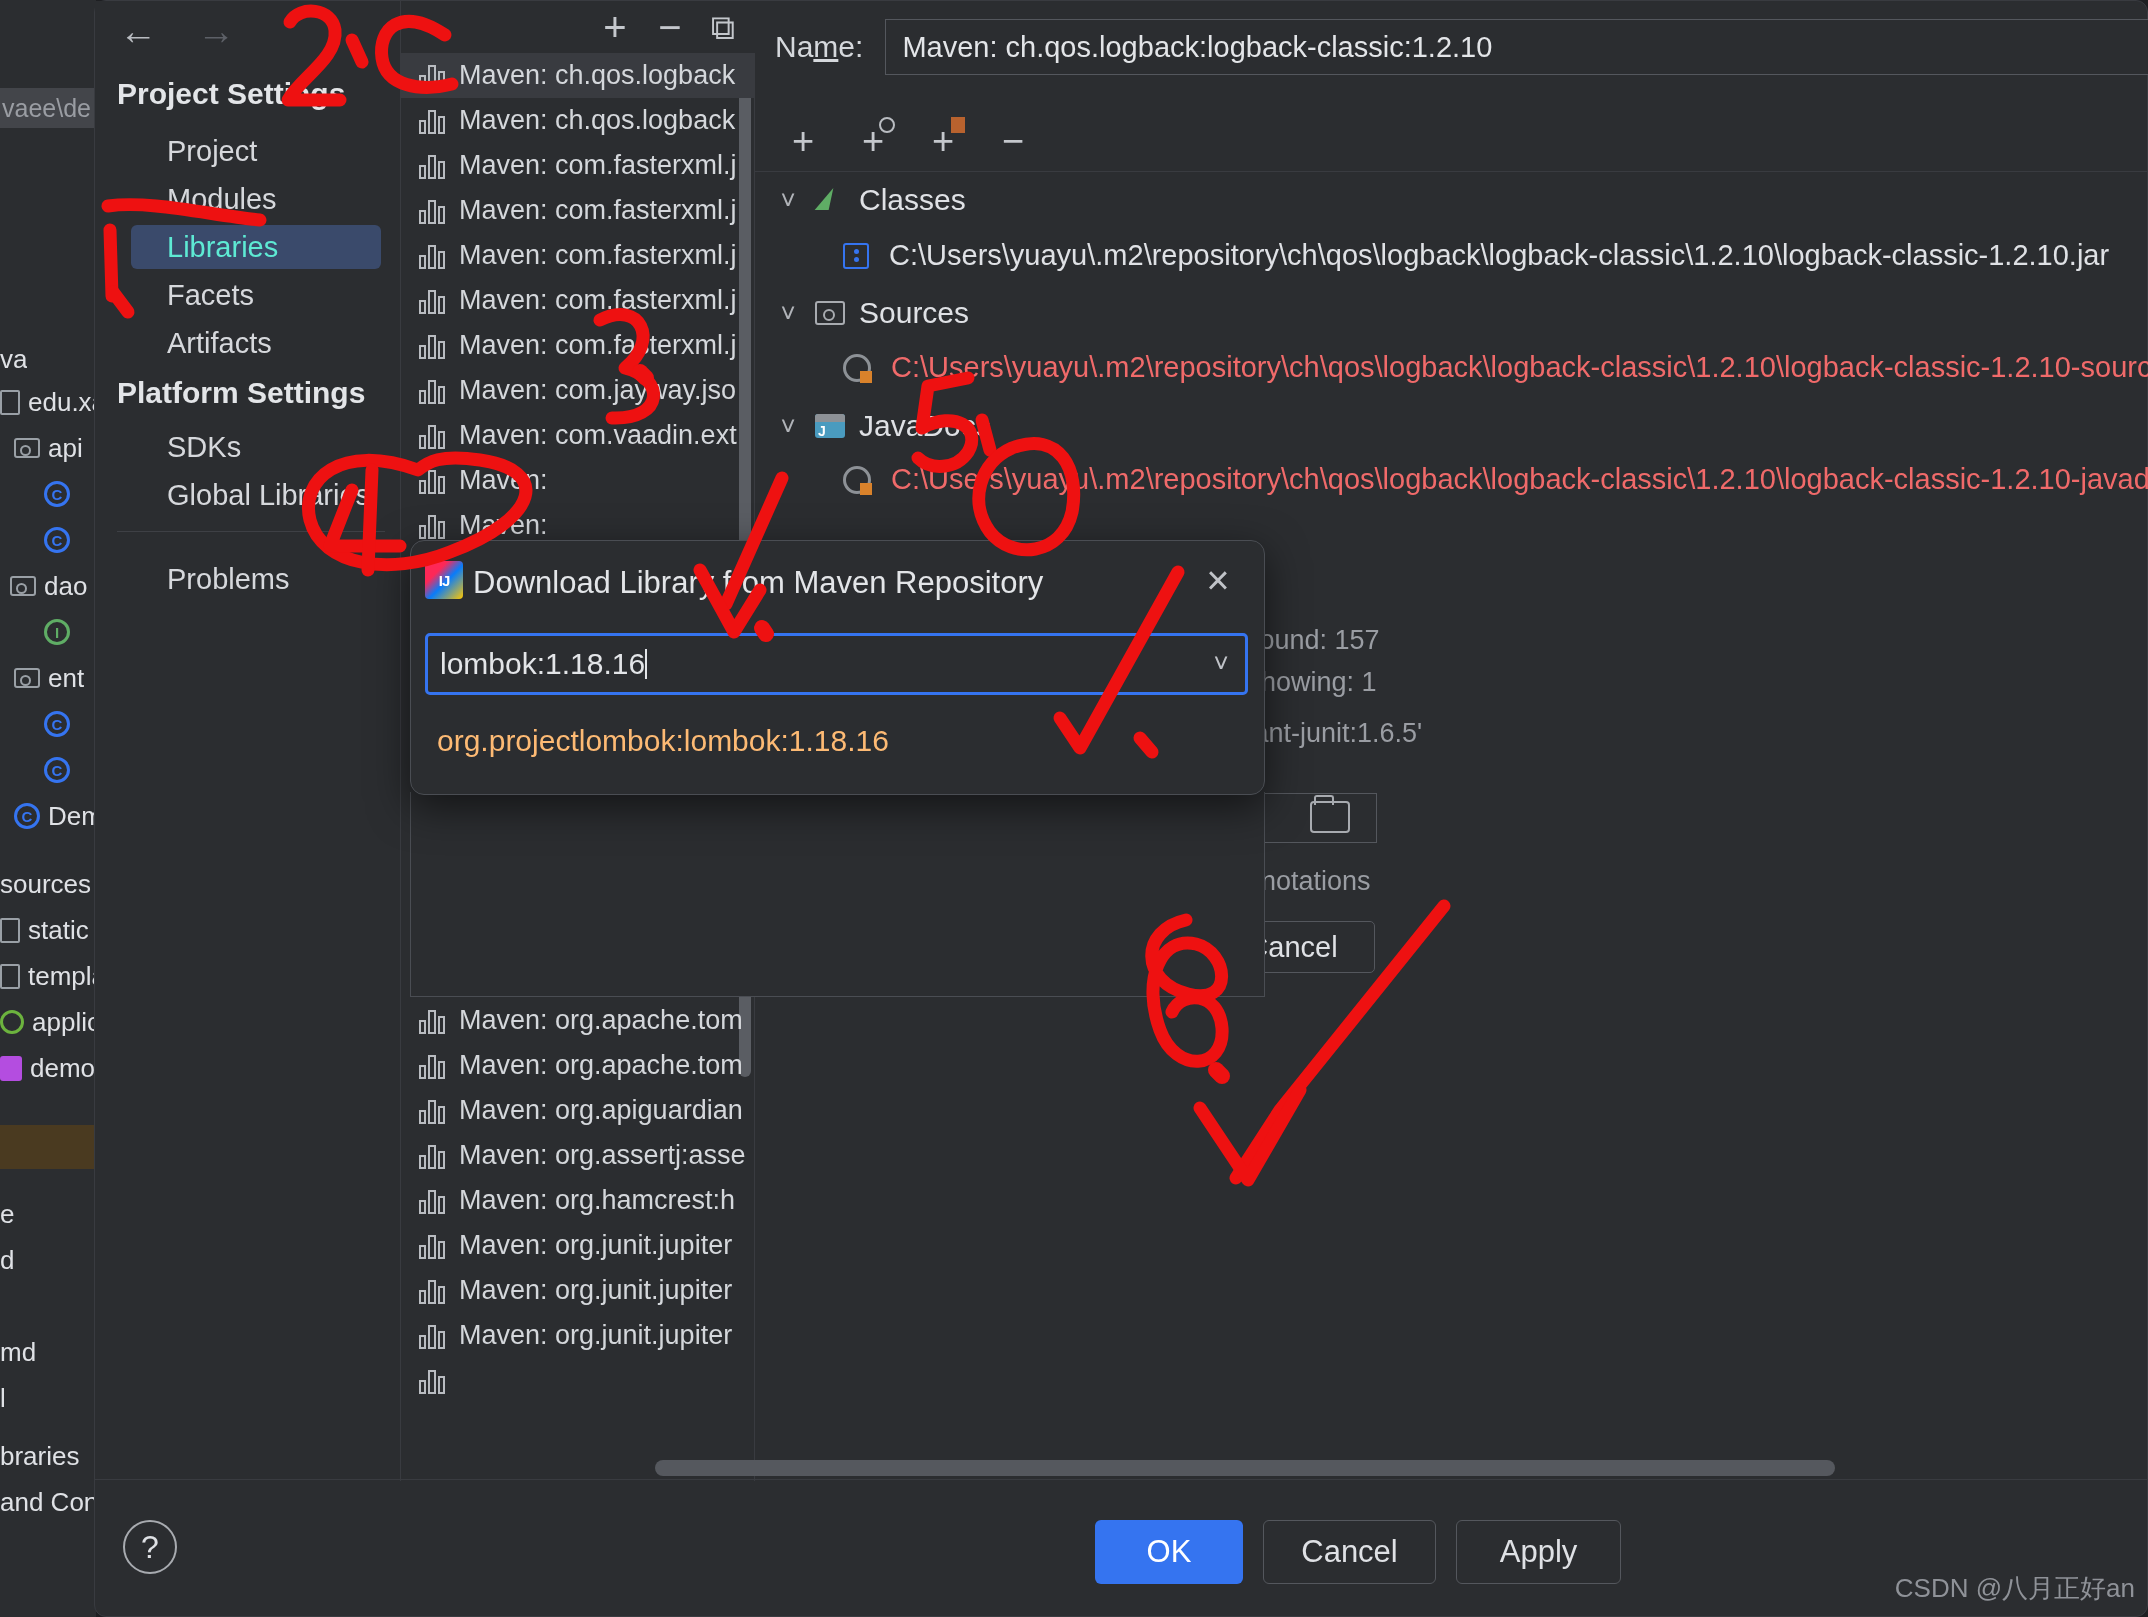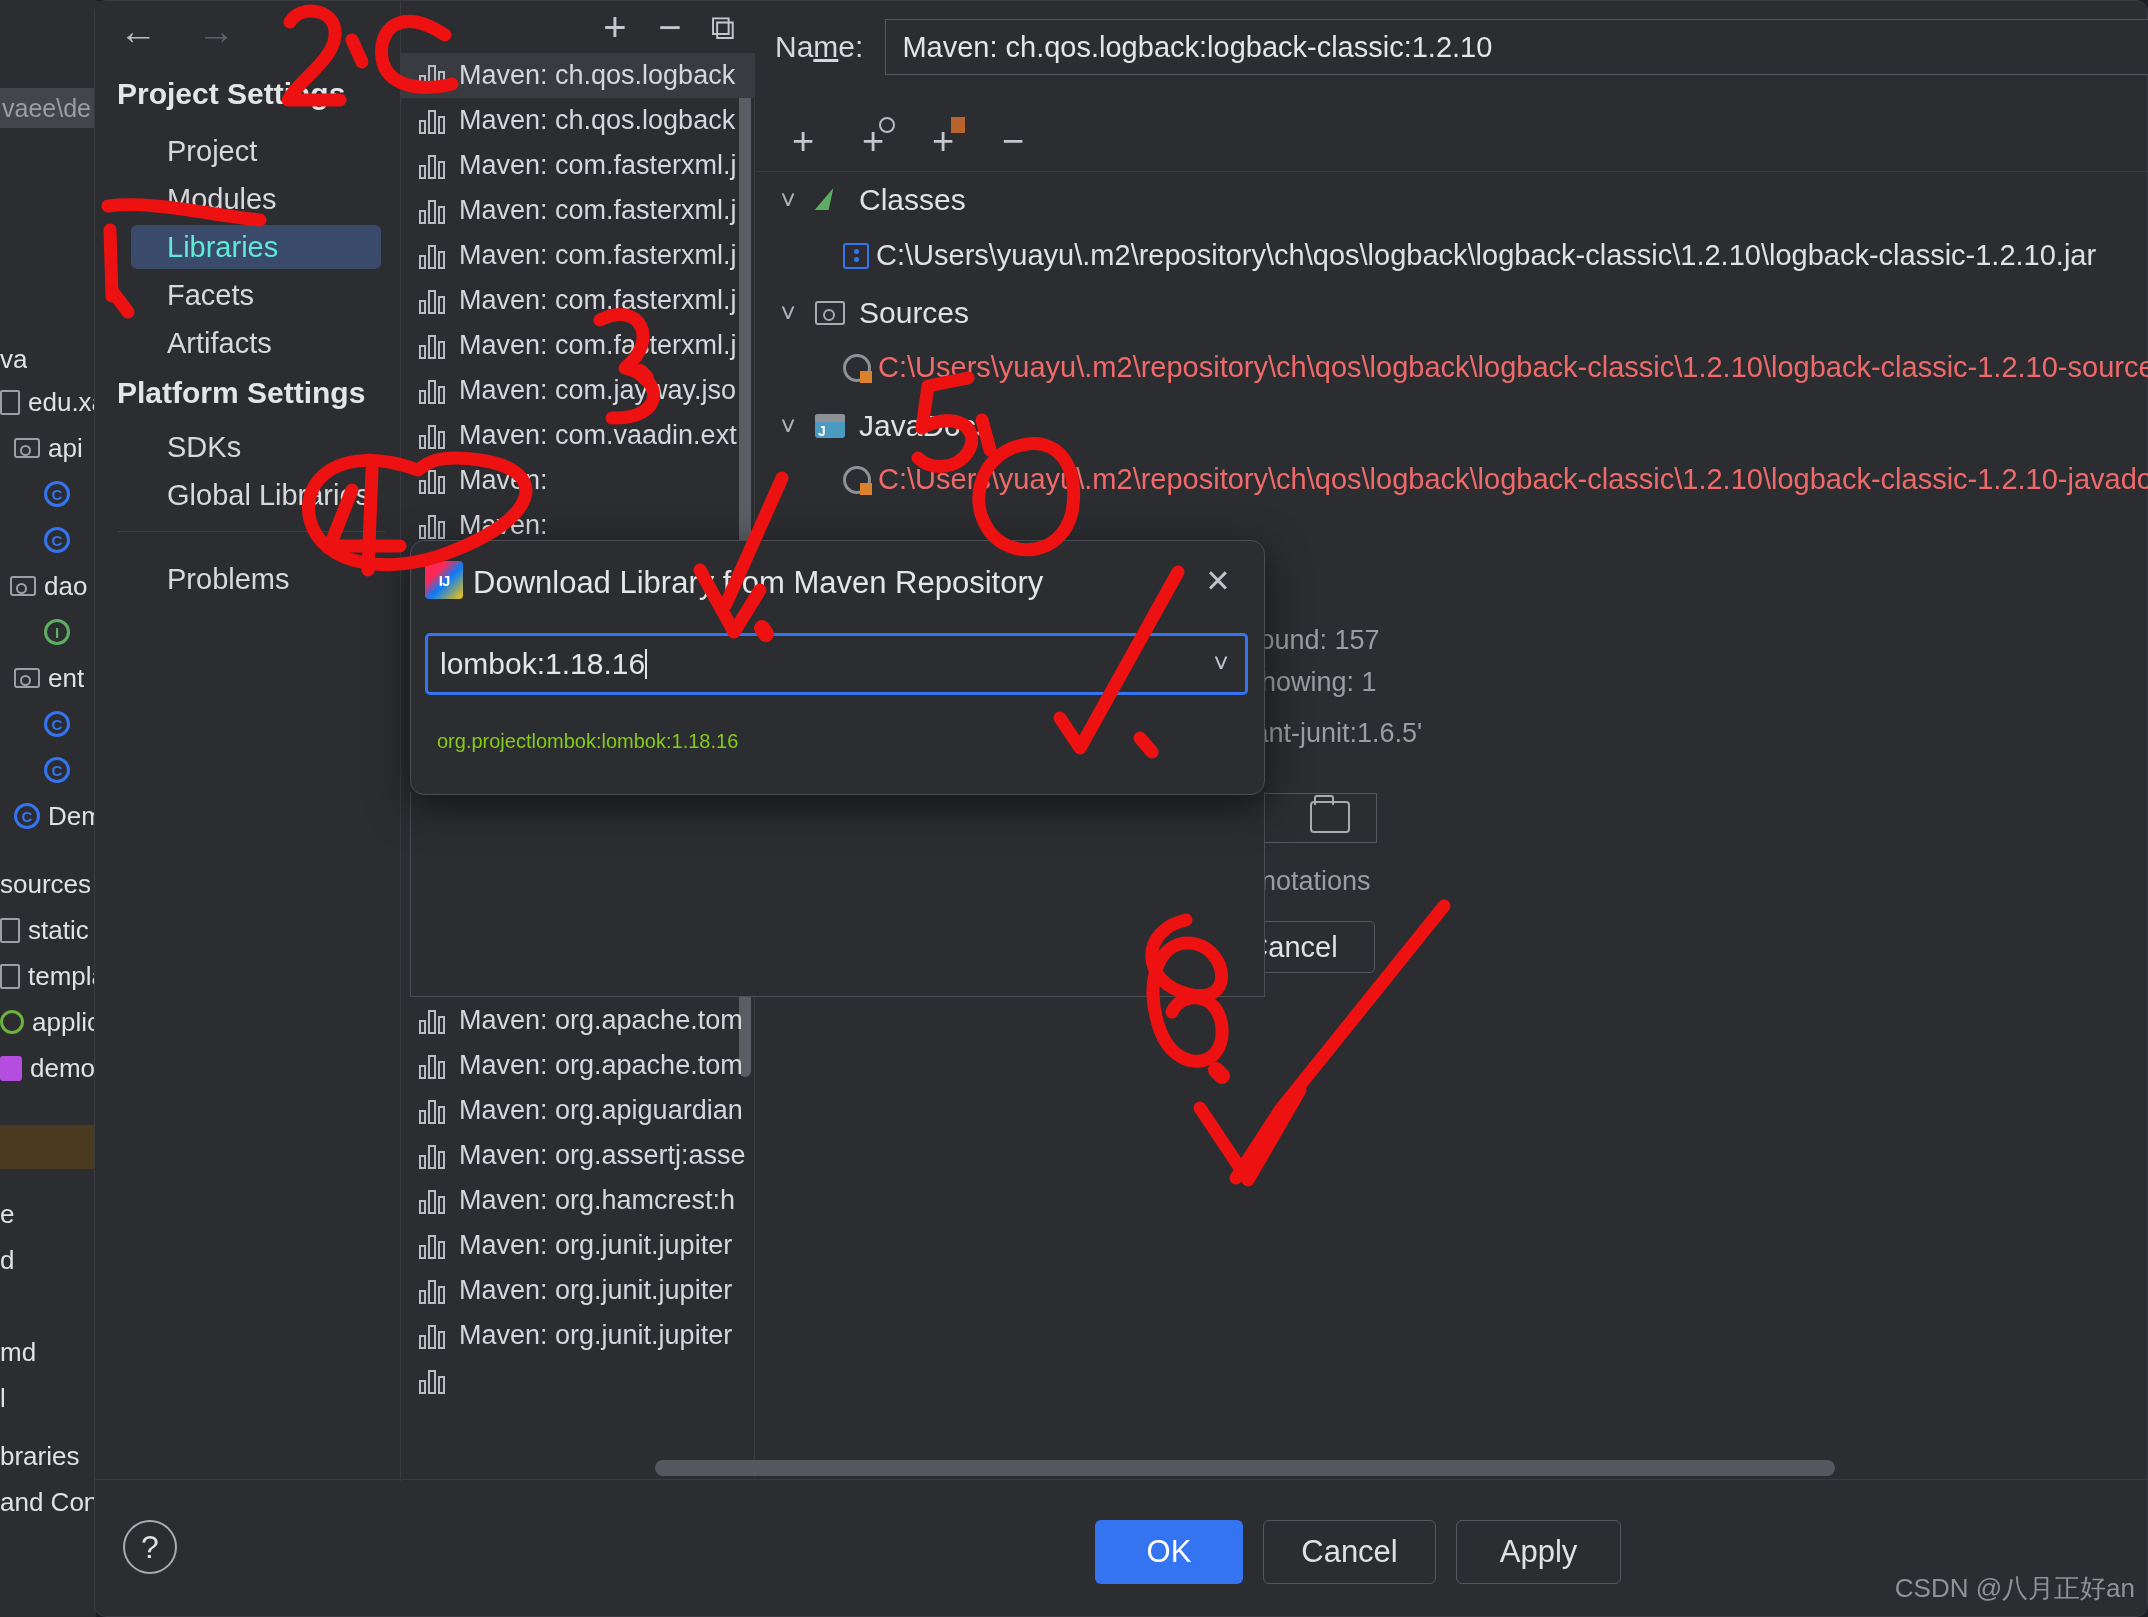--- a/index.html
+++ b/index.html
@@ -107,21 +107,21 @@
   .dt-sub { position:absolute; right:6px; bottom:8px; font-size:0; }
   .badge-globe { width:16px;height:16px;border:2px solid #b9bcc1;border-radius:50%; display:inline-block;}
   .badge-box { width:14px;height:16px;background:#b8622e; display:inline-block;}
   .detail-sep { position: absolute; left: 0; top: 170px; right: 0; height: 1px; background: #393b40; }
 
   .tree-node {
     position: absolute; display: flex; align-items: center; gap: 14px;
     color: #dfe1e5; font-size: 30px; white-space: nowrap;
   }
   .chev { color: #b0b3b8; font-size: 26px; width: 26px; text-align: center; }
-  .path-row { position: absolute; display: flex; align-items: center; gap: 7px; font-size: 29px; white-space: nowrap; }
+  .path-row { position: absolute; display: flex; align-items: center; gap: 20px; font-size: 29px; white-space: nowrap; }
   .path-white { color: #dfe1e5; }
   .path-red { color: #f06a6a; }
   .ico-classes { width: 30px; height: 28px; position: relative; }
   .ico-classes::before{content:"";position:absolute;left:2px;top:2px;width:0;height:0;border-left:14px solid transparent;border-bottom:22px solid #5fad65;transform:skewX(-12deg);}
   .ico-srcfolder { width: 30px; height: 24px; border: 2px solid #a8abb0; border-radius: 3px; position: relative; }
   .ico-srcfolder::after { content:""; position:absolute; left:6px; top:6px; width:8px;height:8px;border:2px solid #a8abb0;border-radius:50%; }
   .ico-jdfolder { width:30px;height:24px;background:#4a9bbf;border-radius:3px;position:relative;}
   .ico-jdfolder::before{content:"";position:absolute;left:0;top:0;width:30px;height:8px;background:#8d9196;border-radius:3px 3px 0 0;}
   .ico-jdfolder::after{content:"J";position:absolute;left:3px;bottom:-1px;color:#fff;font-size:14px;font-weight:bold;}
   .ico-jar { width:26px;height:26px;border:2px solid #3574f0;border-radius:3px;position:relative;}
@@ -170,21 +170,21 @@
     background: #2b2d30; border: 3px solid #3574f0; border-radius: 5px;
     color: #e3e5e8; font-size: 30px; line-height: 56px; padding-left: 12px;
   }
   .caret { display:inline-block; width:2px; height:30px; background:#e3e5e8; vertical-align:-5px; }
   .search-chev {
     position: absolute; right: 6px; top: 8px; width: 46px; height: 46px;
     color: #c0c3c8; font-size: 26px; line-height: 44px; text-align: center;
   }
   .suggest {
     position: absolute; left: 14px; top: 168px; width: 825px; height: 72px;
-    color: #84cc16; font-size: 20px; line-height: 64px; padding-left: 12px;
+    color: #fdba74; font-size: 30px; line-height: 64px; padding-left: 12px;
   }
   .modal-spacer {
     position: absolute; left: 410px; top: 792px; width: 855px; height: 205px;
     background: #2b2d30; border: 1px solid #4a4d53; border-top: none;
     border-radius: 0 0 0 0; z-index: 28;
   }
 
   
   .ps-bottom { position: absolute; left: 0; bottom: 0; width: 2054px; height: 137px; border-top: 1px solid #393b40; }
   .help-btn {

